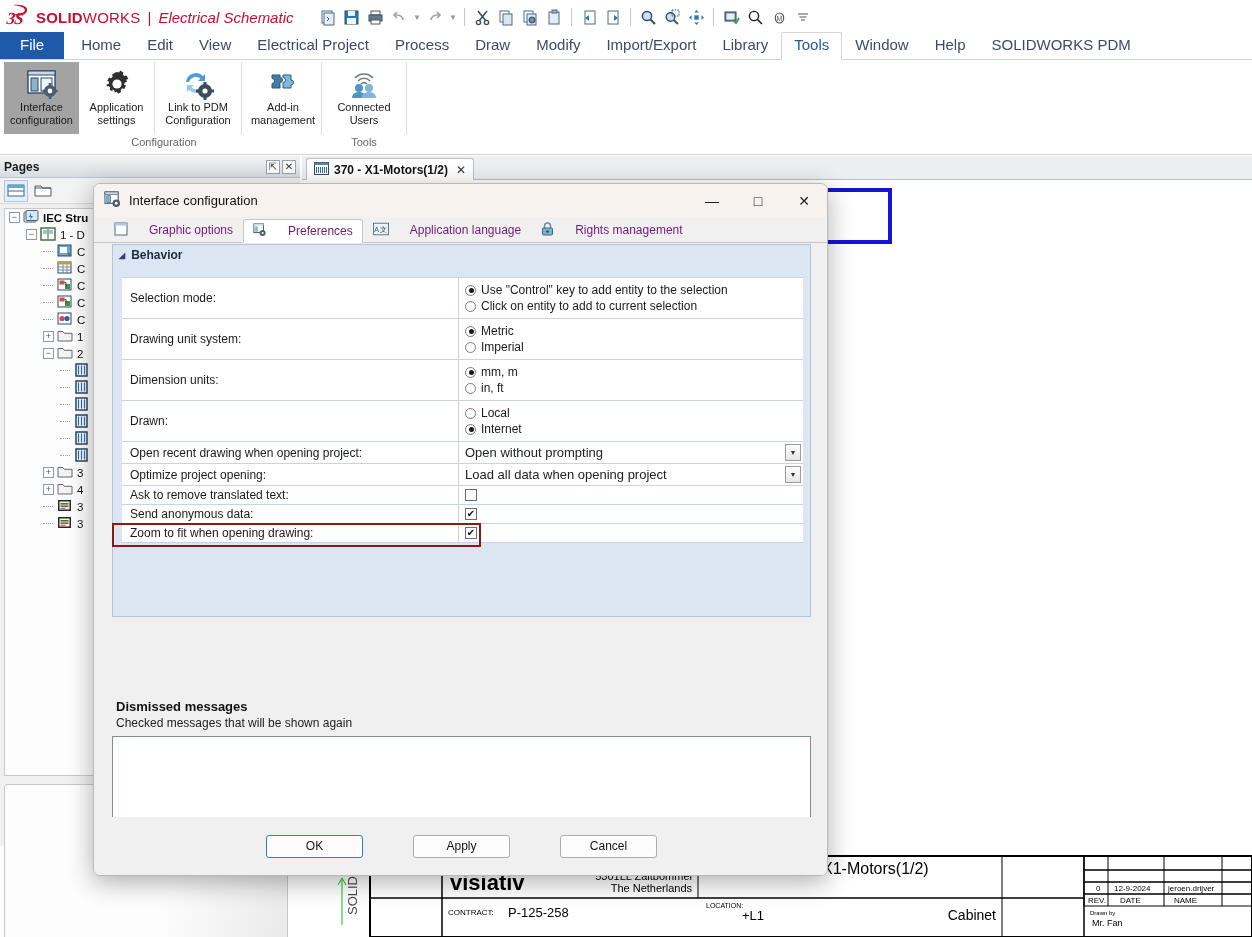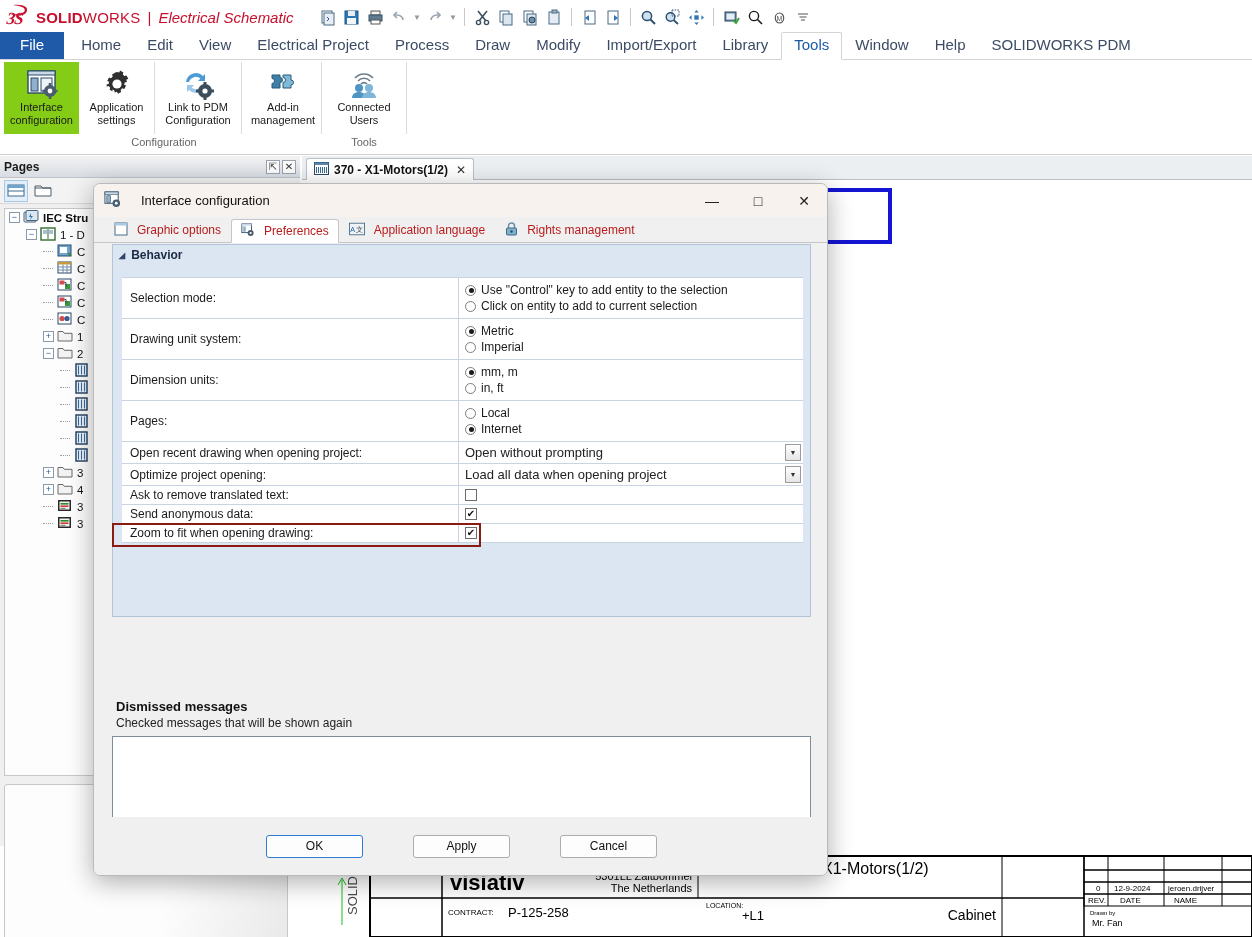--- a/index.html
+++ b/index.html
@@ -64,21 +64,21 @@
     position:absolute; left:0; top:60px; width:1252px; height:95px;
     background:#ffffff; border-bottom:1px solid #d0d0d0;
   }
   .rib-group { position:absolute; top:2px; height:90px; display:flex; flex-direction:column; }
   .rib-items { display:flex; align-items:flex-start; height:72px; }
   .rib-btn {
     width:75px; height:72px; display:flex; flex-direction:column;
     align-items:center; justify-content:flex-start; padding-top:5px; cursor:pointer;
     font-size:11px; color:#1a1a1a; text-align:center; line-height:13px;
   }
-  .rib-btn.selected { background:#84cc16; }
+  .rib-btn.selected { background:#a3a3a3; }
   .rib-btn .glyph { height:34px; display:flex; align-items:center; justify-content:center; }
   .rib-label { padding:0 2px; }
   .rib-group-title {
     text-align:center; font-size:11px; color:#666; height:16px; line-height:16px;
   }
   .rib-vsep { width:1px; background:#dcdcdc; height:72px; align-self:flex-start; }
 
   
   .pages-panel {
     position:absolute; left:0; top:156px; width:300px; height:690px;
@@ -142,33 +142,33 @@
     border-radius:7px; box-shadow:0 6px 26px rgba(0,0,0,.32);
     background:#f0f0f0;
   }
   .dlg {
     position:absolute; left:93px; top:183px; width:735px; height:693px;
     background:#f0f0f0; border:1px solid #b9b9b9; border-radius:7px;
     overflow:hidden;
   }
   .dlg-title {
     height:33px; background:#f8f2ef;
-    display:flex; align-items:center; padding-left:10px; gap:20px;
+    display:flex; align-items:center; padding-left:10px; gap:8px;
   }
   .dlg-title .t { font-size:13px; color:#111; }
   .dlg-wbtns { margin-left:auto; display:flex; height:33px; }
   .wbtn { width:46px; height:33px; display:flex; align-items:center; justify-content:center; cursor:pointer; color:#222; font-size:14px;}
 
   .dlg-tabs {
     height:26px; display:flex; align-items:flex-end; padding-left:10px;
     background:#f0f0f0; border-bottom:1px solid #c6c6c6;
   }
   .dtab {
-    height:24px; display:flex; align-items:center; gap:9px; padding:0 9px;
-    font-size:12px; color:#b91c1c; cursor:pointer; border:1px solid transparent;
+    height:24px; display:flex; align-items:center; gap:21px; padding:0 9px;
+    font-size:12px; color:#701a75; cursor:pointer; border:1px solid transparent;
     border-radius:3px 3px 0 0; background:transparent;
   }
   .dtab.active { background:#ffffff; border:1px solid #c6c6c6; border-bottom:1px solid #fff; position:relative; top:1px; }
 
   .dlg-body { position:absolute; left:0; top:60px; width:735px; height:575px; background:#f0f0f0; }
 
   .panel-behavior {
     position:absolute; left:18px; top:0px; width:699px; height:373px;
     background:#dce6f2; border:1px solid #b4c4d8;
   }
@@ -1039,21 +1039,21 @@
                   <span class="radio on"></span>
                   <span>mm, m</span>
                 </label>
                 <label class="radio-line">
                   <span class="radio"></span>
                   <span>in, ft</span>
                 </label>
               </div>
             </div>
             <div class="row tall" style="position: relative;">
-              <div class="lbl">Pages:</div>
+              <div class="lbl">Drawn:</div>
               <div class="val">
                 <label class="radio-line">
                   <span class="radio"></span>
                   <span>Local</span>
                 </label>
                 <label class="radio-line">
                   <span class="radio on"></span>
                   <span>Internet</span>
                 </label>
               </div>

